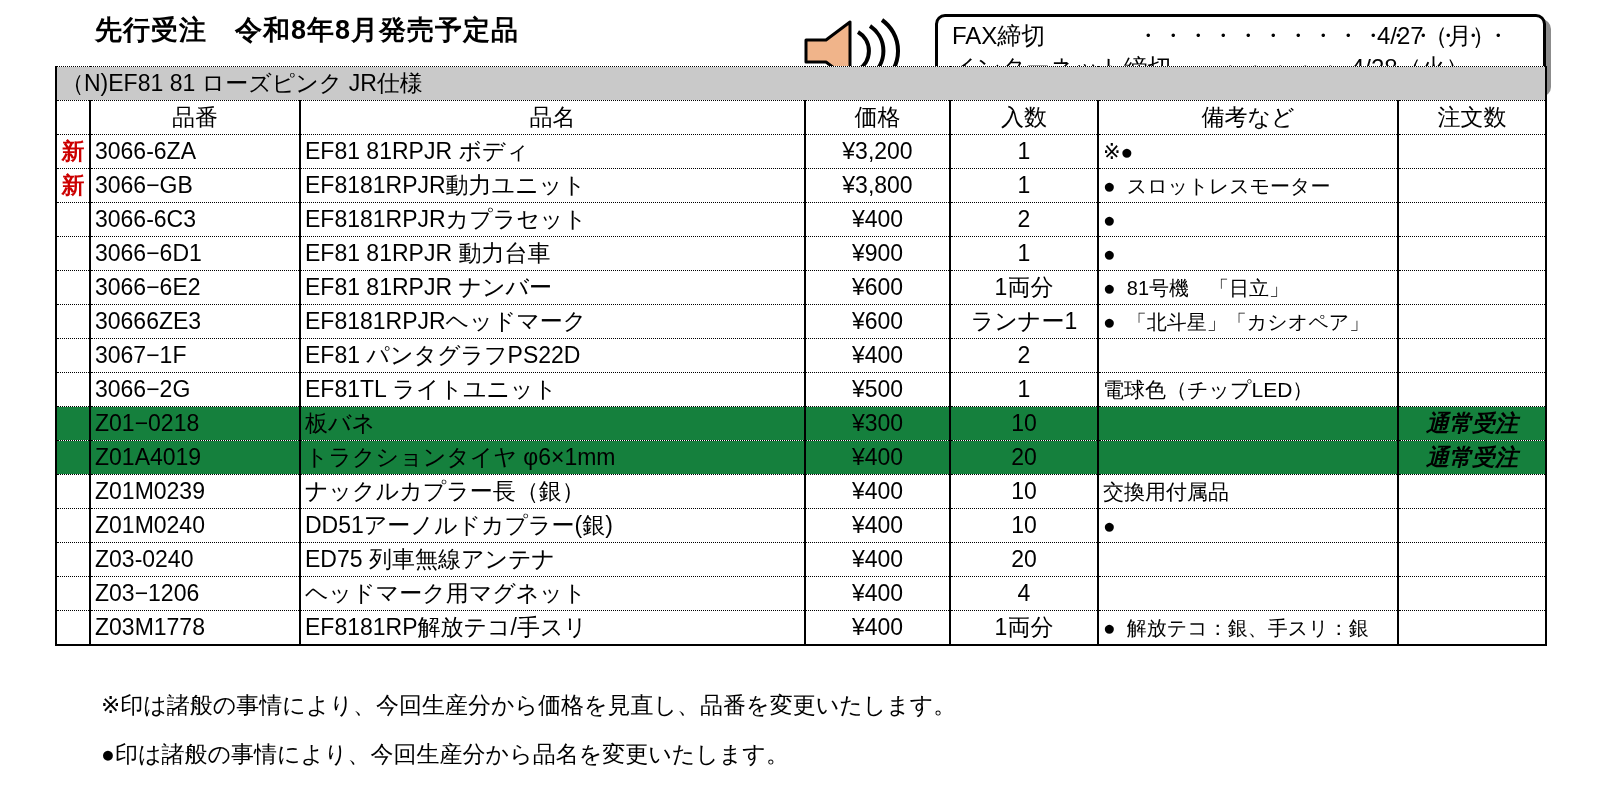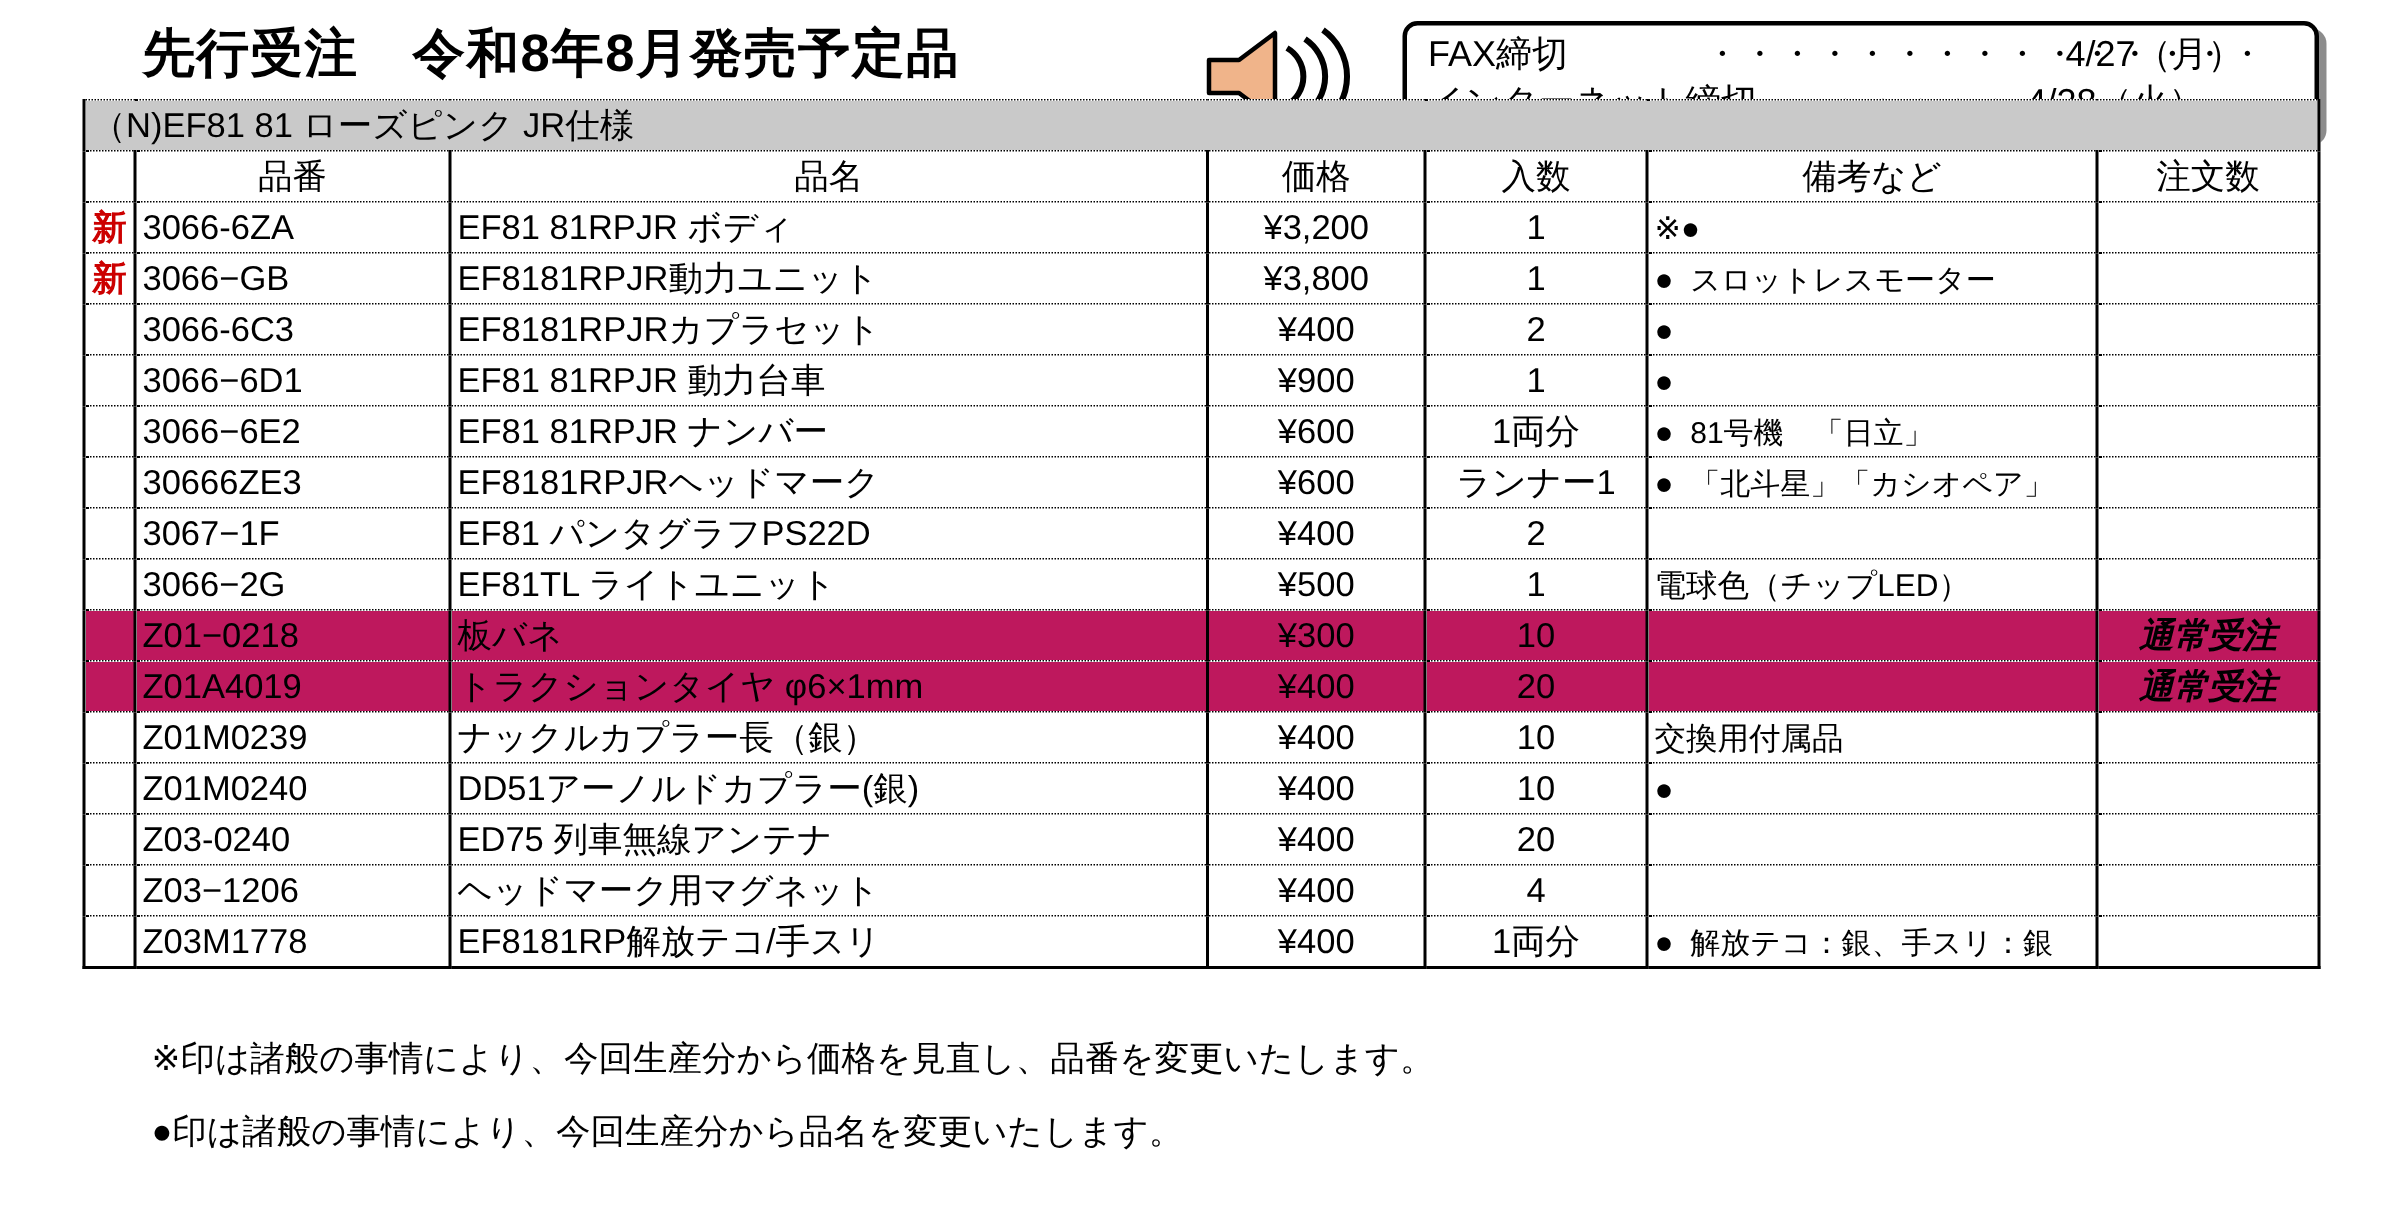--- a/index.html
+++ b/index.html
@@ -21,21 +21,21 @@
     position: absolute;
     top: 6px;
     left: 0;
     width: 1600px;
     height: 78px;
   }
   .title {
     position: absolute;
     left: 95px;
     top: 6px;
-    font-size: 35px;
+    font-size: 27px;
     font-weight: bold;
     letter-spacing: 1px;
     white-space: nowrap;
   }
   .speaker {
     position: absolute;
     left: 800px;
     top: 10px;
     width: 120px;
     height: 70px;
@@ -125,21 +125,21 @@
   .c-price { width: 145px; text-align: center;}
   .c-qty   { width: 148px; text-align: center;}
   .c-note  { width: 300px; text-align: left; padding-left: 10px;}
   .c-order { width: 148px; text-align: center;}
 
   .new-badge {
     color: #cc0000;
     font-size: 23px;
     font-weight: bold;
   }
-  .row-shaded td { background: #be185d; }
+  .row-shaded td { background: #15803d; }
   .order-note {
     font-weight: bold;
     font-style: italic;
     font-size: 23px;
   }
   .small-note { font-size: 20px; }
   .dot { font-size: 21px; }
   tr.last td { border-bottom: 2px solid #000; }
 
   

